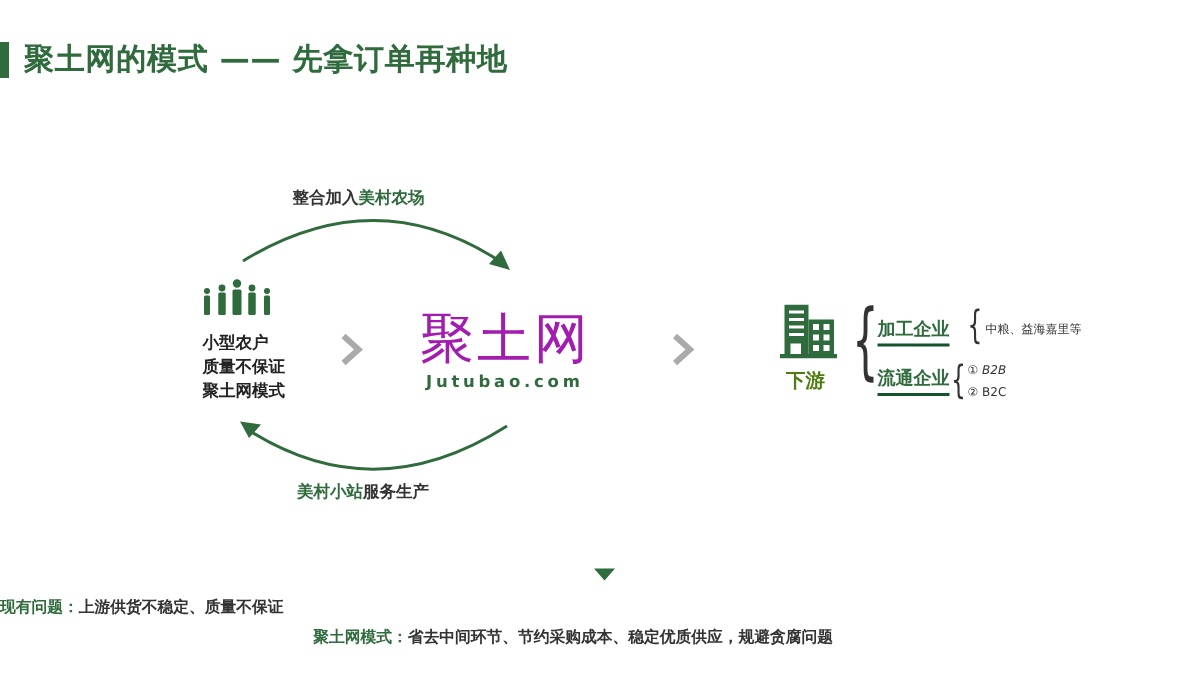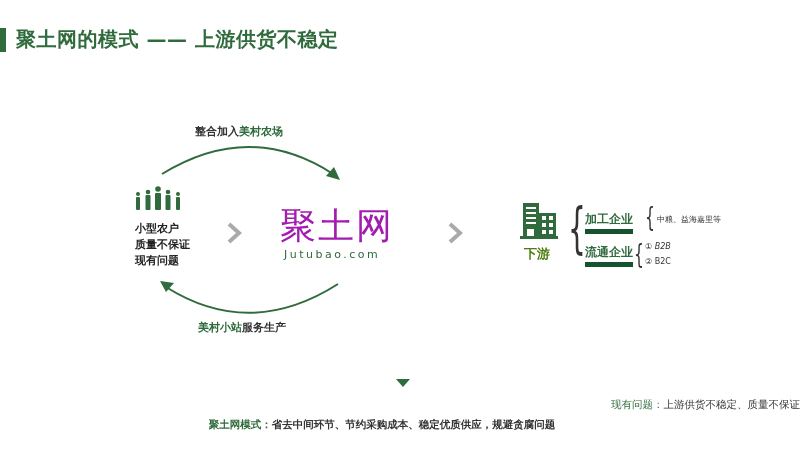--- a/index.html
+++ b/index.html
@@ -8,35 +8,35 @@
   .title{position:absolute;left:16px;top:26px;font-size:20px;font-weight:bold;color:#2f6b3c;letter-spacing:0.5px;}
   .green{color:#2f6b3c;}
   .dark{color:#333;}
   .arc-label-top{position:absolute;left:195px;top:124px;font-size:11px;font-weight:bold;text-align:right;}
   .arc-label-bot{position:absolute;left:198px;top:320px;font-size:11px;font-weight:bold;}
   svg.arcs{position:absolute;left:0;top:0;}
   .people{position:absolute;left:134px;top:186px;}
   .farmers{position:absolute;left:135px;top:221px;font-size:11px;font-weight:bold;line-height:16px;color:#222;}
   .chev{position:absolute;}
   .logo-cn{position:absolute;left:280px;top:202px;font-size:36px;color:#a21caf;letter-spacing:2px;font-family:"DejaVu Sans",sans-serif;}
-  .logo-en{position:absolute;left:284px;top:248px;font-size:11px;font-weight:normal;letter-spacing:2.5px;color:#2f6b3c;}
+  .logo-en{position:absolute;left:284px;top:248px;font-size:11px;font-weight:bold;letter-spacing:2.5px;color:#2f6b3c;}
   .building{position:absolute;left:520px;top:203px;}
   .downstream{position:absolute;left:524px;top:245px;font-size:13px;font-weight:bold;color:#4d7c0f;}
   .brace{position:absolute;color:#333;font-family:"DejaVu Sans",sans-serif;}
-  .ent{position:absolute;font-size:12px;font-weight:bold;color:#2f6b3c;border-bottom:5px solid #14532d;padding-bottom:1px;}
+  .ent{position:absolute;font-size:12px;font-weight:bold;color:#2f6b3c;border-bottom:2px solid #14532d;padding-bottom:1px;}
   .small{position:absolute;font-size:8px;color:#333;text-align:center;}
   .tri{position:absolute;left:396px;top:379px;width:0;height:0;border-left:7px solid transparent;border-right:7px solid transparent;border-top:8px solid #2f6b3c;}
-  .line1{position:absolute;left:0;width:800px;top:398px;text-align:right;font-size:10.5px;font-weight:normal;}
+  .line1{position:absolute;left:0;width:800px;top:398px;text-align:left;font-size:10.5px;font-weight:bold;}
   .line2{position:absolute;left:0;width:764px;top:418px;text-align:center;font-size:10.5px;font-weight:bold;}
 </style>
 </head>
 <body>
 
 <div class="title-bar"></div>
-<div class="title">聚土网的模式 —— 上游供货不稳定</div>
+<div class="title">聚土网的模式 —— 先拿订单再种地</div>
 
 <svg class="arcs" width="800" height="457">
   <path d="M162 174 Q250 120 333 174" fill="none" stroke="#2f6b3c" stroke-width="2"></path>
   <polygon points="340,180 326,176 334,167" fill="#2f6b3c"></polygon>
   <path d="M338 284 Q250 340 166 287" fill="none" stroke="#2f6b3c" stroke-width="2"></path>
   <polygon points="160,281 174,283 166,292" fill="#2f6b3c"></polygon>
 </svg>
 
 <div class="arc-label-top">
   <span class="dark">整合加入</span><span class="green">美村农场</span>
@@ -55,21 +55,21 @@
       <rect x="21" y="7" width="6" height="17" rx="1"></rect>
     <circle cx="34" cy="6" r="2.3"></circle>
       <rect x="31.5" y="9" width="5" height="15" rx="1"></rect>
     <circle cx="44" cy="8" r="2"></circle>
       <rect x="42" y="11" width="4" height="13" rx="1"></rect>
   </g>
 </svg>
 <div class="farmers">
   <div>小型农户</div>
   <div>质量不保证</div>
-  <div>现有问题</div>
+  <div>聚土网模式</div>
 </div>
 
 <svg class="chev" style="left:226px;top:222px;" width="16" height="22">
   <polyline points="3,2 13,11 3,20" fill="none" stroke="#aaaaaa" stroke-width="4"></polyline>
 </svg>
 <svg class="chev" style="left:447px;top:222px;" width="16" height="22">
   <polyline points="3,2 13,11 3,20" fill="none" stroke="#aaaaaa" stroke-width="4"></polyline>
 </svg>
 
 <div class="logo-cn">聚土网</div>

